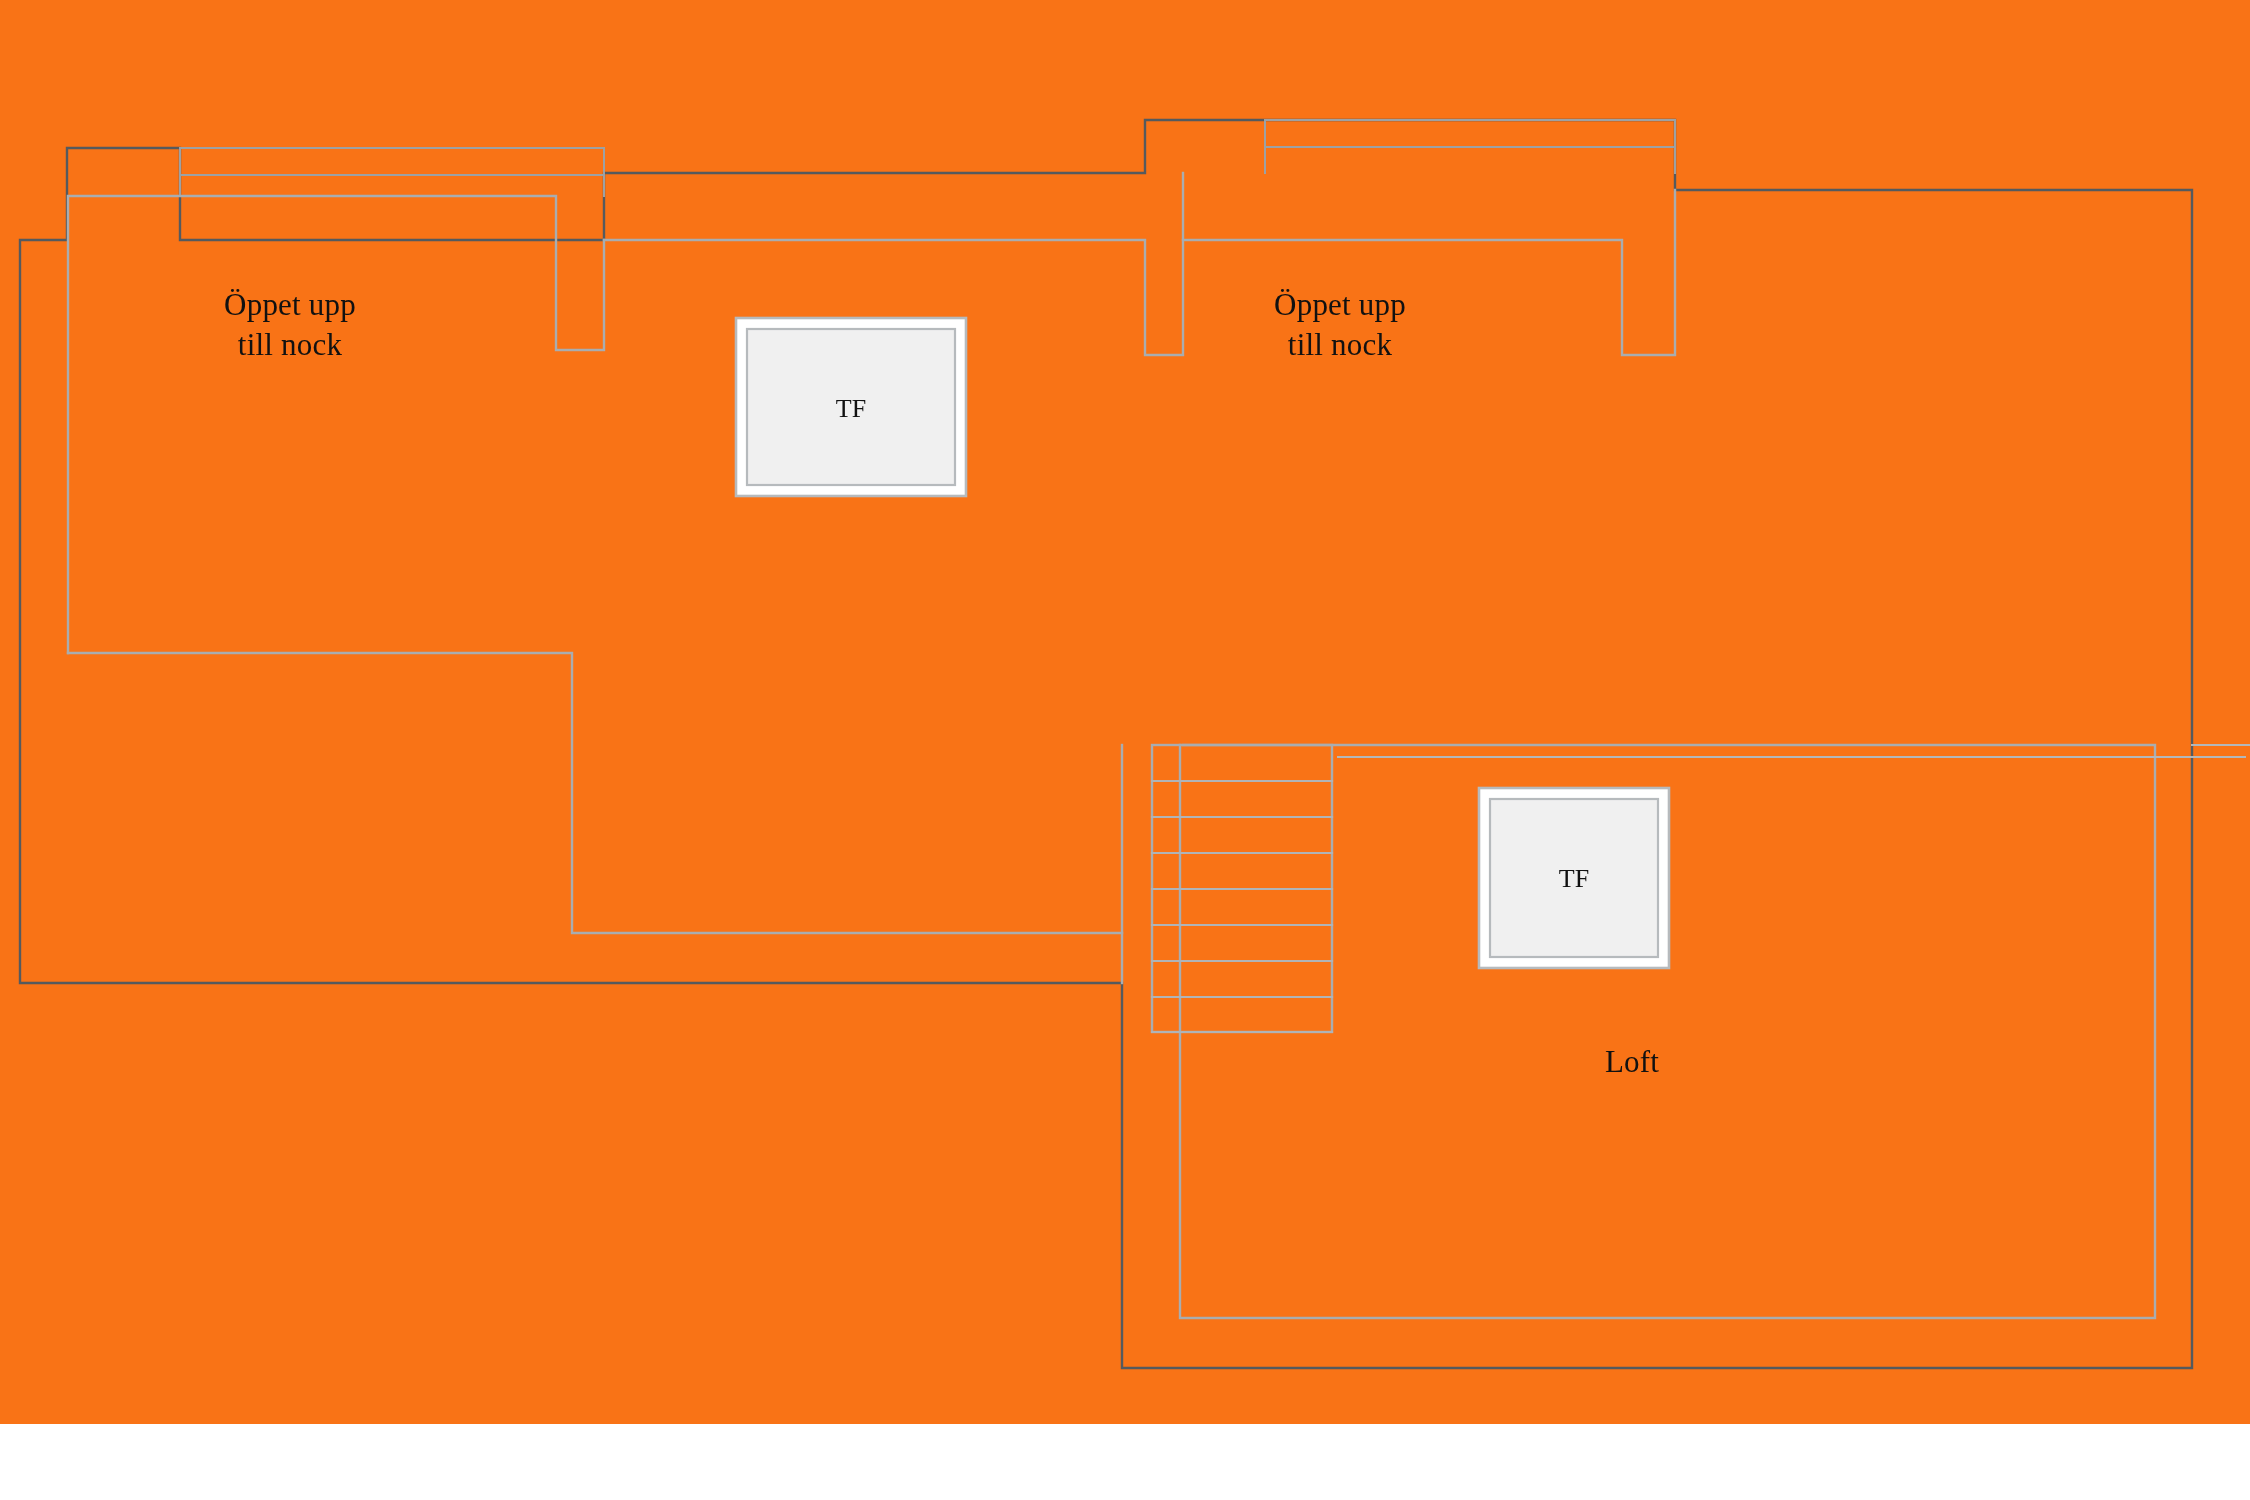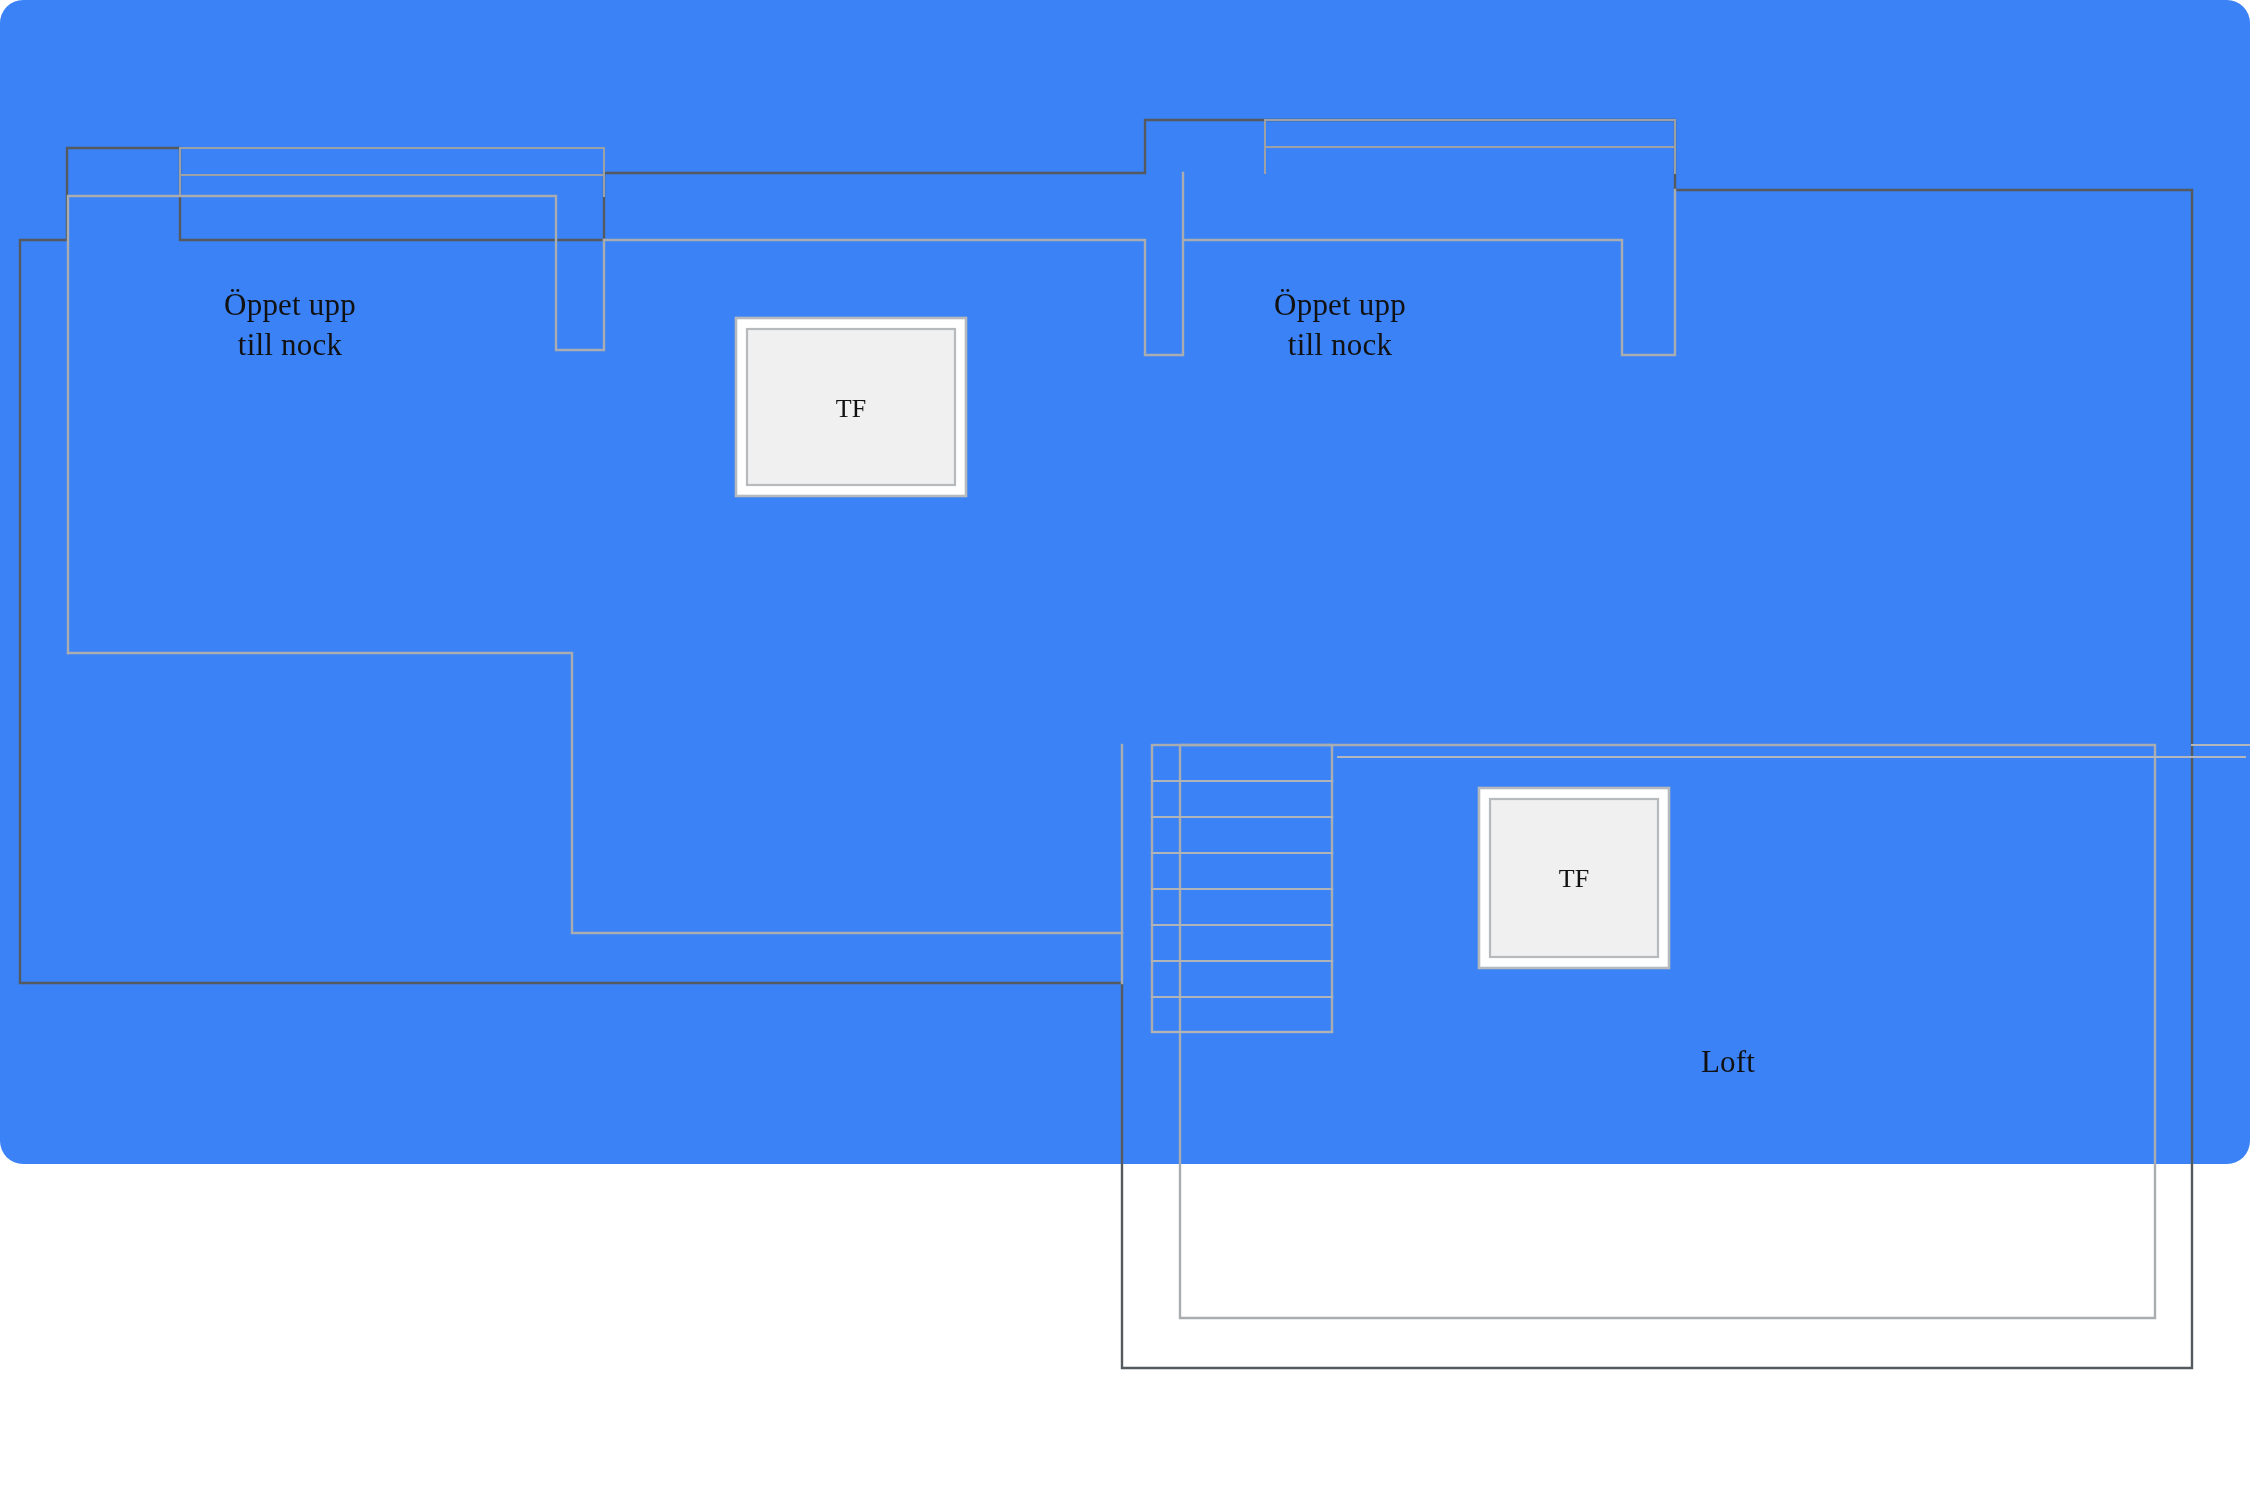--- a/index.html
+++ b/index.html
@@ -9,23 +9,22 @@
   }
   body {
     width: 2250px;
     height: 1500px;
     overflow: hidden;
     font-family: "Liberation Serif", "DejaVu Serif", serif;
   }
   #plan-root {
     position: relative;
     width: 2250px;
-    height: 1164px;
-    background: #3b82f6;
-    border-radius: 23px;
+    height: 1424px;
+    background: #f97316;
   }
   svg.plan-svg {
     position: absolute;
     left: 0;
     top: 0;
     width: 2250px;
     height: 1500px;
     display: block;
   }
   .wall-outer {
@@ -193,19 +192,19 @@
     </g>
 
   </svg>
 
   <div class="plan-label label-room" style="left:140px; top:285px; width:300px;">Öppet upp
 till nock</div>
 
   <div class="plan-label label-room" style="left:1190px; top:285px; width:300px;">Öppet upp
 till nock</div>
 
-  <div class="plan-label label-room" style="left:1638px; top:1042px; width:180px;">Loft</div>
+  <div class="plan-label label-room" style="left:1542px; top:1042px; width:180px;">Loft</div>
 
   <div class="plan-label label-tf" style="left:736px; top:392px; width:230px;">TF</div>
 
   <div class="plan-label label-tf" style="left:1479px; top:862px; width:190px;">TF</div>
 
 </div>
 
 </body></html>

